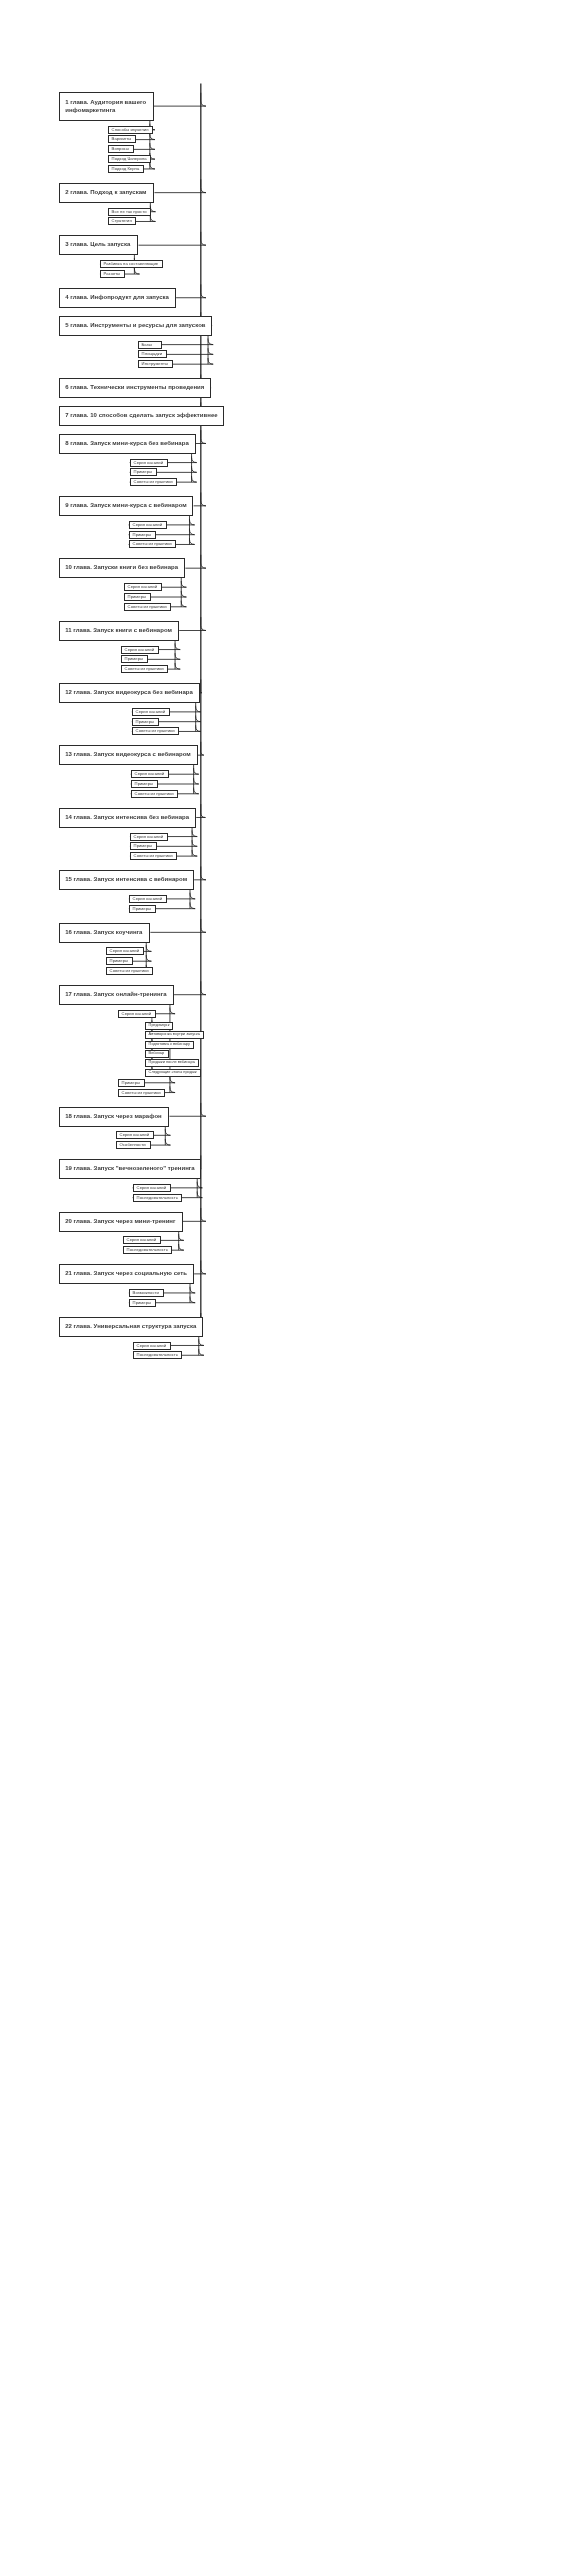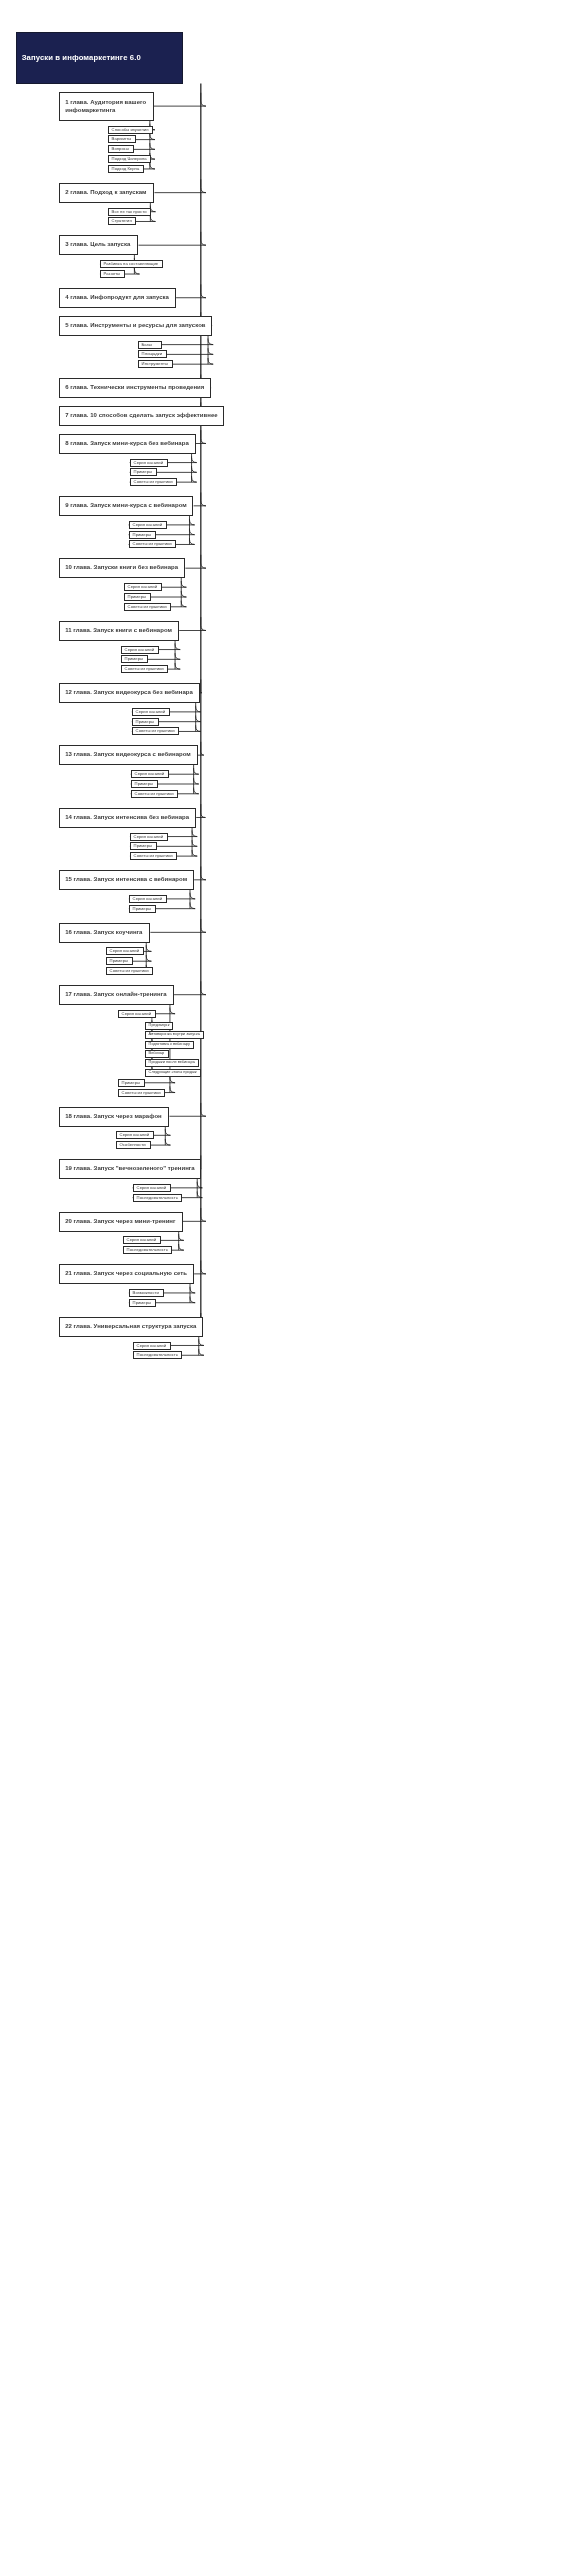--- a/index.html
+++ b/index.html
@@ -168,21 +168,20 @@
       <path d="M390,2447 L390,2463 Q390,2473 400,2473 L377,2473" fill="none" stroke="#1d1d1d" stroke-width="1.6"></path>
       <path d="M369,2498 L369,2500 Q369,2510 379,2510 L250.24,2510" fill="none" stroke="#1d1d1d" stroke-width="1.6"></path>
       <path d="M369,2517 L369,2519 Q369,2529 379,2529 L250.24,2529" fill="none" stroke="#1d1d1d" stroke-width="1.6"></path>
       <path d="M369,2492 L369,2529" fill="none" stroke="#1d1d1d" stroke-width="1.6"></path>
       <path d="M390,2549 L390,2571 Q390,2575 394,2575 L394,2575" fill="none" stroke="#1d1d1d" stroke-width="1.6"></path>
       <path d="M386,2600 L386,2602 Q386,2612 396,2612 L259.08,2612" fill="none" stroke="#1d1d1d" stroke-width="1.6"></path>
       <path d="M386,2619 L386,2621 Q386,2631 396,2631 L259.08,2631" fill="none" stroke="#1d1d1d" stroke-width="1.6"></path>
       <path d="M386,2594 L386,2631" fill="none" stroke="#1d1d1d" stroke-width="1.6"></path>
       <path d="M390,162 L390,2579" fill="none" stroke="#1d1d1d" stroke-width="2.4"></path>
     </svg>
-<div class="node root" style="left: 15.5px; top: 32px; width: 167px; height: 52px;">Запуски в инфомаркетинге 6.0</div>
     <div class="node chapter" style="left: 59px; top: 92px; width: 95px; height: 29px;">1 глава. Аудитория вашего
 инфомаркетинга</div>
     <div class="node sub" style="left: 108px; top: 126px; width: 45px; height: 8.2px;">Способы изучения</div>
     <div class="node sub" style="left: 108px; top: 135px; width: 28px; height: 8.2px;">Варианты</div>
     <div class="node sub" style="left: 108px; top: 145px; width: 26px; height: 8.2px;">Вопросы</div>
     <div class="node sub" style="left: 108px; top: 155px; width: 43px; height: 8.2px;">Подход Чаперона</div>
     <div class="node sub" style="left: 108px; top: 165px; width: 36px; height: 8.2px;">Подход Керна</div>
     <div class="node chapter" style="left: 59px; top: 183px; width: 95px; height: 19.6px;">2 глава. Подход к запускам</div>
     <div class="node sub" style="left: 108px; top: 208px; width: 43px; height: 8.2px;">Все не так просто</div>
     <div class="node sub" style="left: 108px; top: 217px; width: 28px; height: 8.2px;">Стратегия</div>

